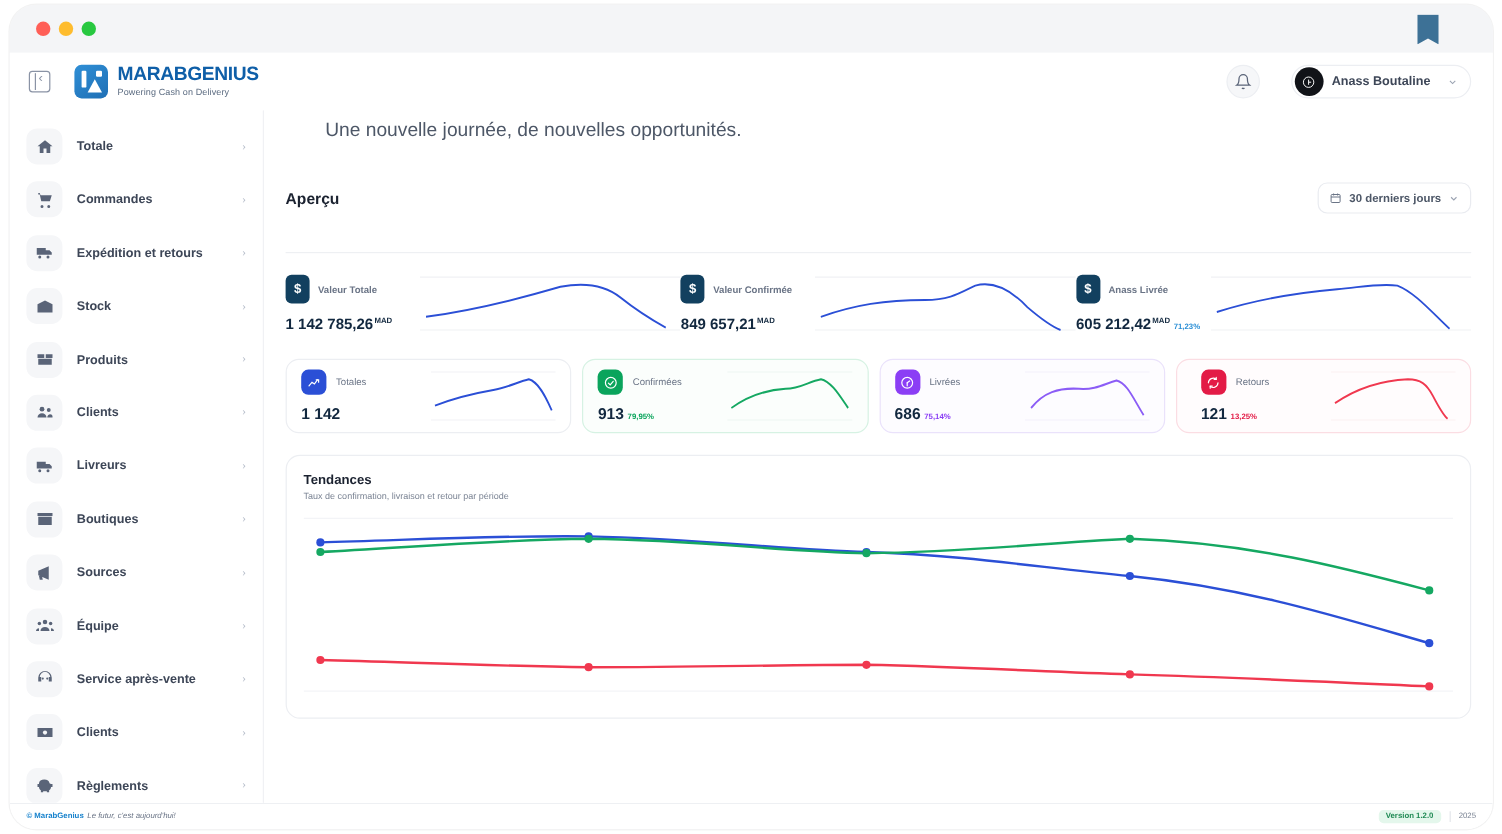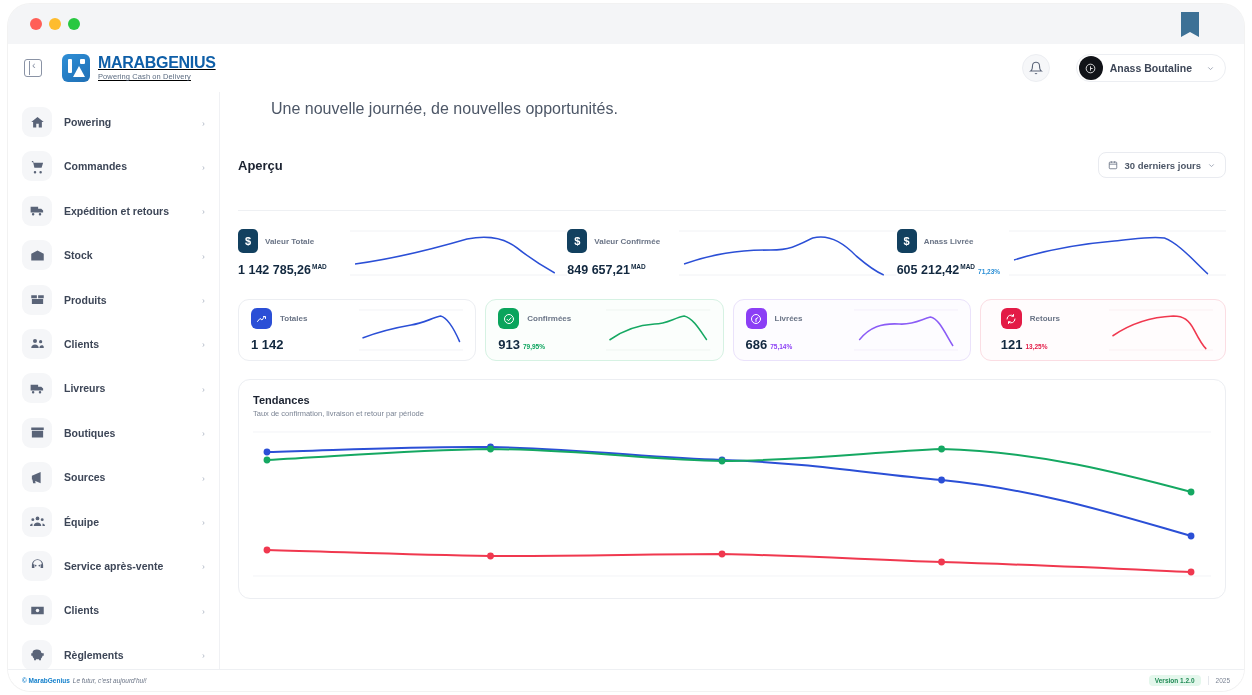--- a/index.html
+++ b/index.html
@@ -96,21 +96,21 @@
     position: absolute; left: 11px; bottom: 5px;
     width: 0; height: 0;
     border-left: 6px solid transparent;
     border-right: 6px solid transparent;
     border-bottom: 11px solid #ffffff;
   }
   .brand-mark .sq {
     position: absolute; right: 5px; top: 5px;
     width: 5px; height: 5px; background: #ffffff; border-radius: 1px;
   }
-  .brand-text { line-height: 1; text-decoration: underline; }
+  .brand-text { line-height: 1; }
   .brand-name {
     font-size: 16px; font-weight: 700; letter-spacing: -0.3px;
     color: #0f5fa8;
   }
   .brand-tag {
     font-size: 7.5px; color: #5b6b80; margin-top: 2px; letter-spacing: 0.1px;
   }
   .topbar-right {
     margin-left: auto; margin-right: 18px;
     display: flex; align-items: center; gap: 26px;
@@ -257,21 +257,21 @@
   .kpi-card.purple { border-color: #eae2fb; background: #fdfcff; }
   .kpi-card.red { border-color: #fbdde3; background: #fffcfd; padding-left: 20px; }
   .kpi-left { width: 108px; flex: none; }
   .kpi-head { display: flex; align-items: center; gap: 8px; }
   .kpi-badge {
     width: 21px; height: 21px; border-radius: 6px;
     display: flex; align-items: center; justify-content: center;
     flex: none;
   }
   .kpi-badge svg { width: 12px; height: 12px; stroke: #ffffff; fill: none; stroke-width: 2; }
-  .kpi-label { font-size: 8px; font-weight: 700; color: #6a7486; }
+  .kpi-label { font-size: 8px; font-weight: 400; color: #6a7486; }
   .kpi-value {
     margin-top: 8px;
     font-size: 13px; font-weight: 800; color: #12283f;
     white-space: nowrap;
   }
   .kpi-pct { font-size: 6.5px; font-weight: 700; margin-left: 3px; }
   .kpi-spark { flex: 1; height: 44px; min-width: 0; }
   .kpi-spark svg { width: 100%; height: 100%; display: block; }
 
   
@@ -366,21 +366,21 @@
       </div>
 
       <div class="sidebar">
 
         <div class="nav-item">
           <span class="nav-icon">
             <svg viewBox="0 0 24 24">
                 <path d="M12 3L2 11h3v9h5v-6h4v6h5v-9h3z"></path>
               </svg>
           </span>
-          <span class="nav-label">Powering</span>
+          <span class="nav-label">Totale</span>
           <span class="nav-chev">›</span>
         </div>
 
         <div class="nav-item">
           <span class="nav-icon">
             <svg viewBox="0 0 24 24">
                 <path d="M3 3h2l1 3h15l-2.5 8H7L5 5H3zM8 19a2 2 0 1 0 0 4 2 2 0 0 0 0-4zm9 0a2 2 0 1 0 0 4 2 2 0 0 0 0-4z"></path>
               </svg>
           </span>
           <span class="nav-label">Commandes</span>

